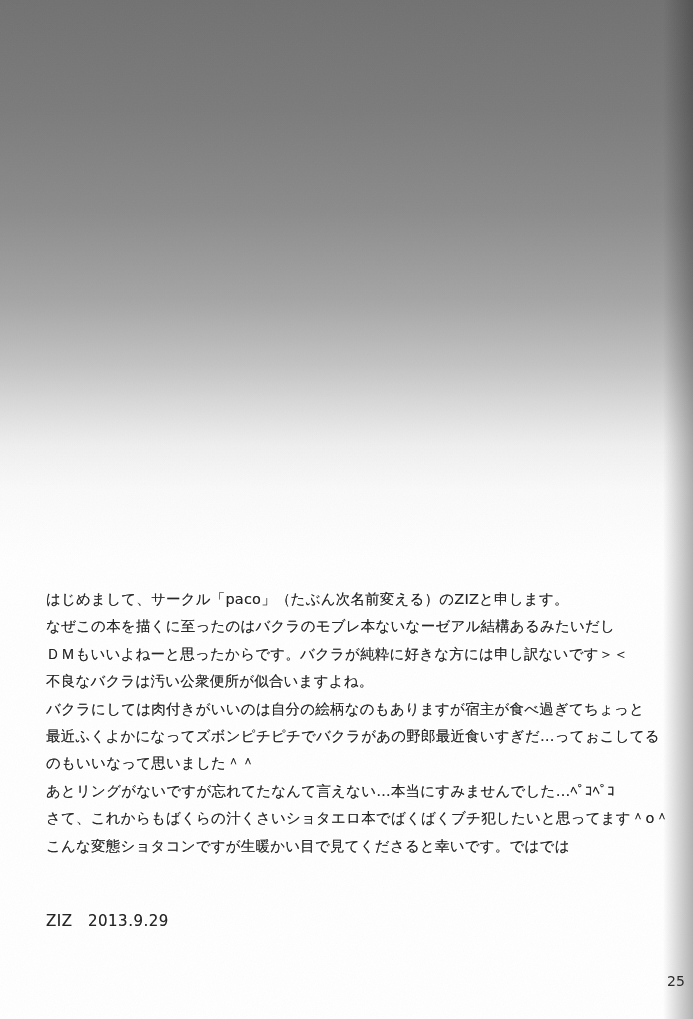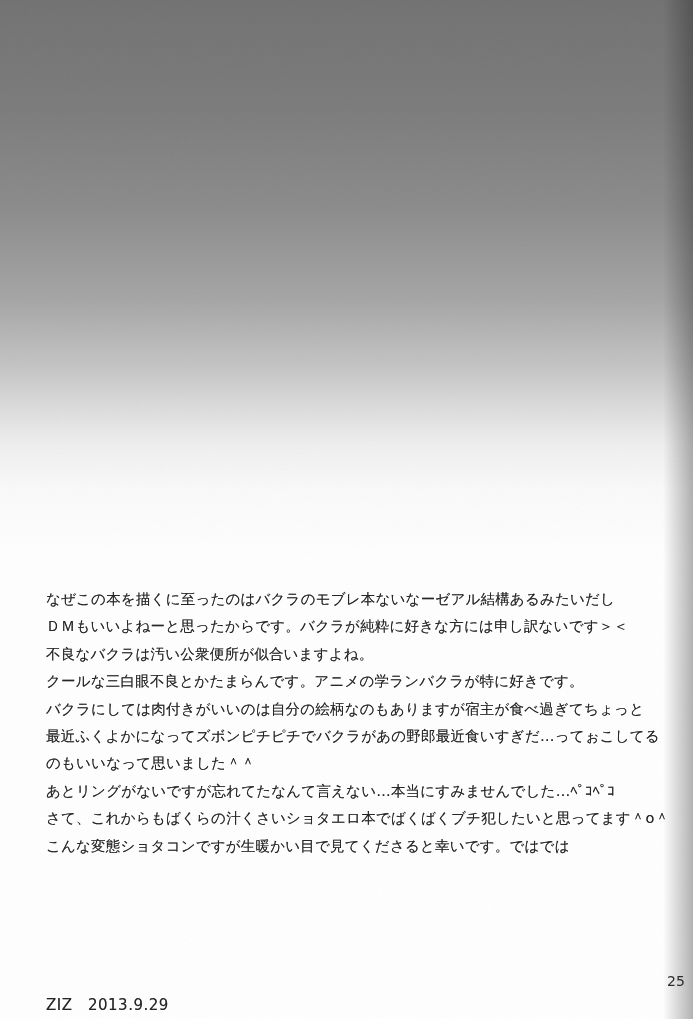--- a/index.html
+++ b/index.html
@@ -55,21 +55,21 @@
     color: #262626;
     font-size: 14.5px;
     line-height: 27.4px;
     letter-spacing: 0.2px;
     white-space: nowrap;
     text-shadow: 0 0 0.5px rgba(40,40,40,0.55);
   }
   .signature {
     position: absolute;
     left: 46px;
-    top: 996px;
+    top: 912px;
     color: #262626;
     font-size: 15px;
     letter-spacing: 0.5px;
     text-shadow: 0 0 0.5px rgba(40,40,40,0.5);
   }
   .page-number {
     position: absolute;
     left: 667px;
     top: 973px;
     color: #2b2b2b;
@@ -86,24 +86,24 @@
 
   <svg class="noise" width="693" height="1019" xmlns="http://www.w3.org/2000/svg">
     <filter id="n">
       <feTurbulence type="fractalNoise" baseFrequency="0.9" numOctaves="2"></feTurbulence>
       <feColorMatrix type="saturate" values="0"></feColorMatrix>
     </filter>
     <rect width="693" height="1019" filter="url(#n)"></rect>
   </svg>
 
   <div class="afterword">
+    <div>はじめまして、サークル「paco」（たぶん次名前変える）のZIZと申します。</div>
     <div>なぜこの本を描くに至ったのはバクラのモブレ本ないなーゼアル結構あるみたいだし</div>
     <div>ＤＭもいいよねーと思ったからです。バクラが純粋に好きな方には申し訳ないです＞＜</div>
     <div>不良なバクラは汚い公衆便所が似合いますよね。</div>
-    <div>クールな三白眼不良とかたまらんです。アニメの学ランバクラが特に好きです。</div>
     <div>バクラにしては肉付きがいいのは自分の絵柄なのもありますが宿主が食べ過ぎてちょっと</div>
     <div>最近ふくよかになってズボンピチピチでバクラがあの野郎最近食いすぎだ…ってぉこしてる</div>
     <div>のもいいなって思いました＾＾</div>
     <div>あとリングがないですが忘れてたなんて言えない…本当にすみませんでした…ﾍﾟｺﾍﾟｺ</div>
     <div>さて、これからもばくらの汁くさいショタエロ本でばくばくブチ犯したいと思ってます＾o＾</div>
     <div>こんな変態ショタコンですが生暖かい目で見てくださると幸いです。ではでは</div>
   </div>
 
   <div class="signature">ZIZ　2013.9.29</div>
 

